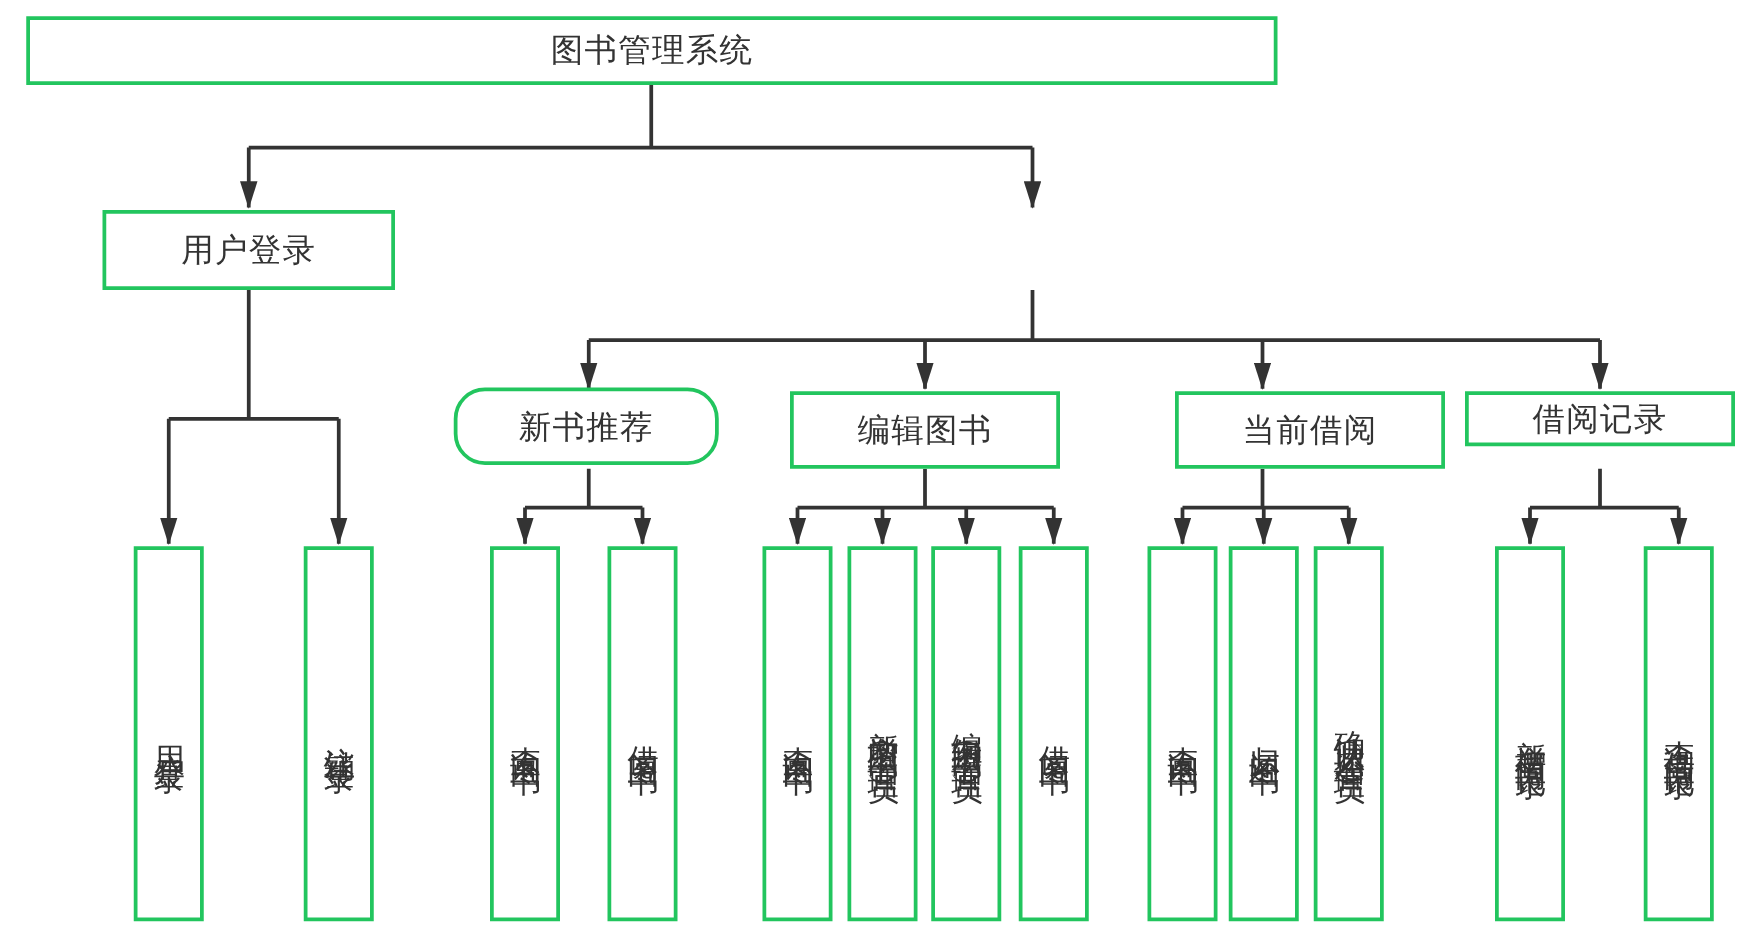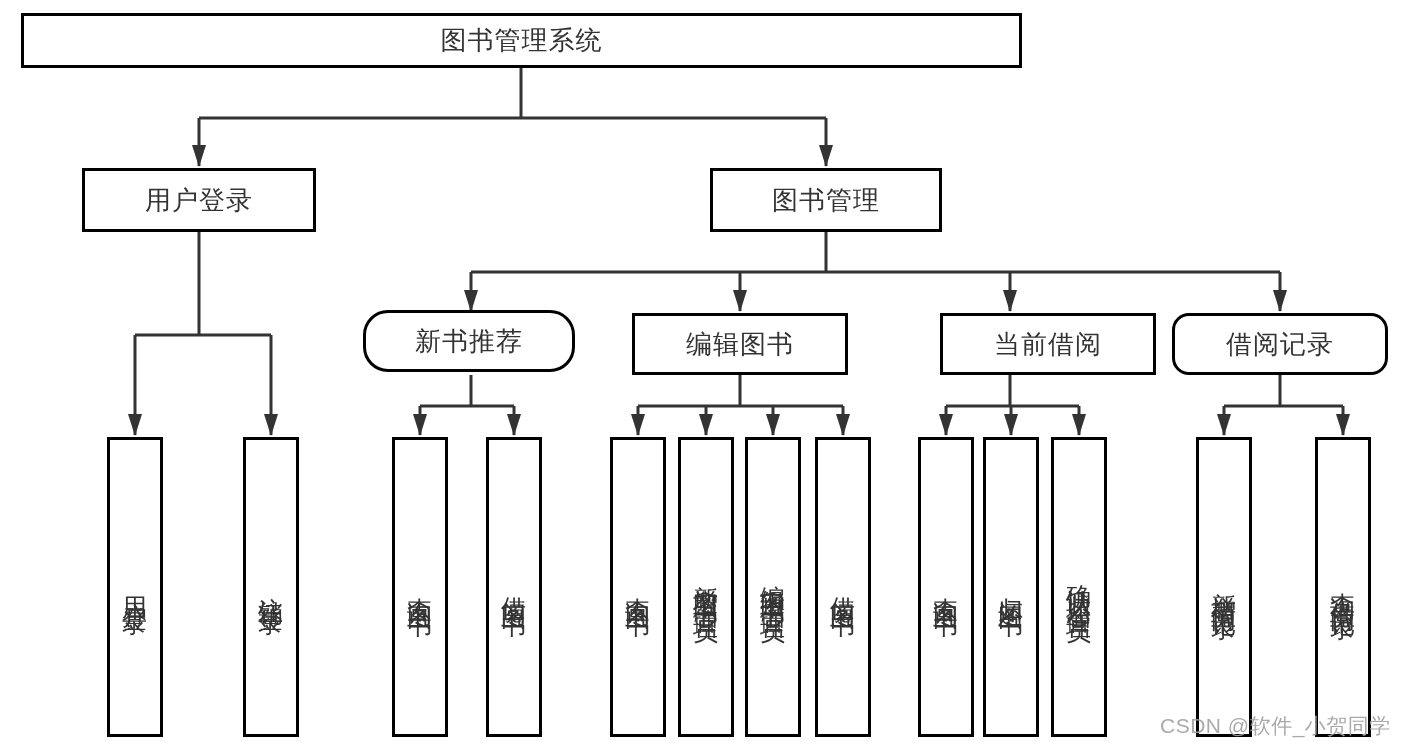--- a/index.html
+++ b/index.html
@@ -8,21 +8,21 @@
     width:1405px;height:747px;
     background:#ffffff;
     font-family:"Liberation Sans","DejaVu Sans",sans-serif;
     overflow:hidden;
   }
   #connectors{position:absolute;left:0;top:0;z-index:0;}
   .node{
     position:absolute;
     box-sizing:border-box;
     background:#ffffff;
-    border:3px solid #000000;
+    border:3px solid #22c55e;
     color:#333333;
     display:flex;
     align-items:center;
     justify-content:center;
     z-index:1;
   }
   .hbox{font-size:26px;letter-spacing:1px;}
   .vbox{
     width:56px;height:300px;
     writing-mode:vertical-rl;
@@ -82,40 +82,38 @@
       <line x1="1011" y1="406" x2="1011" y2="435" marker-end="url(#arw)"></line>
       <line x1="1079" y1="406" x2="1079" y2="435" marker-end="url(#arw)"></line>
       <line x1="1224" y1="406" x2="1224" y2="435" marker-end="url(#arw)"></line>
       <line x1="1343" y1="406" x2="1343" y2="435" marker-end="url(#arw)"></line>
     </g>
   </svg>
 
   <div class="node hbox" style="left:21px;top:13px;width:1001px;height:55px;">图书管理系统</div>
 
   <div class="node hbox" style="left:82px;top:168px;width:234px;height:64px;">用户登录</div>
-  <div class="node hbox" style="left:710px;top:168px;width:232px;height:64px;">图书管理</div>
 
   <div class="node hbox" style="left:363px;top:310px;width:212px;height:62px;border-radius:25px;">新书推荐</div>
   <div class="node hbox" style="left:632px;top:313px;width:216px;height:62px;">编辑图书</div>
   <div class="node hbox" style="left:940px;top:313px;width:216px;height:62px;">当前借阅</div>
-  <div class="node hbox" style="left:1172px;top:313px;width:216px;height:62px;border-radius:17px;">借阅记录</div>
+  <div class="node hbox" style="left:1172px;top:313px;width:216px;height:44px;">借阅记录</div>
 
   <div class="node vbox" style="left:107px;top:437px;">用户登录</div>
   <div class="node vbox" style="left:243px;top:437px;">注销登录</div>
 
   <div class="node vbox" style="left:392px;top:437px;">查询图书</div>
   <div class="node vbox" style="left:486px;top:437px;">借阅图书</div>
 
   <div class="node vbox" style="left:610px;top:437px;">查询图书</div>
   <div class="node vbox" style="left:678px;top:437px;">新增图书（管理员）</div>
   <div class="node vbox" style="left:745px;top:437px;">编辑图书（管理员）</div>
   <div class="node vbox" style="left:815px;top:437px;">借阅图书</div>
 
   <div class="node vbox" style="left:918px;top:437px;">查询图书</div>
   <div class="node vbox" style="left:983px;top:437px;">归还图书</div>
   <div class="node vbox" style="left:1051px;top:437px;">确认归还（管理员）</div>
 
   <div class="node vbox" style="left:1196px;top:437px;">新增借阅记录</div>
   <div class="node vbox" style="left:1315px;top:437px;">查询借阅记录</div>
 
-  <div id="watermark">CSDN @软件_小贺同学</div>
 
 </div>
 
 </body></html>

